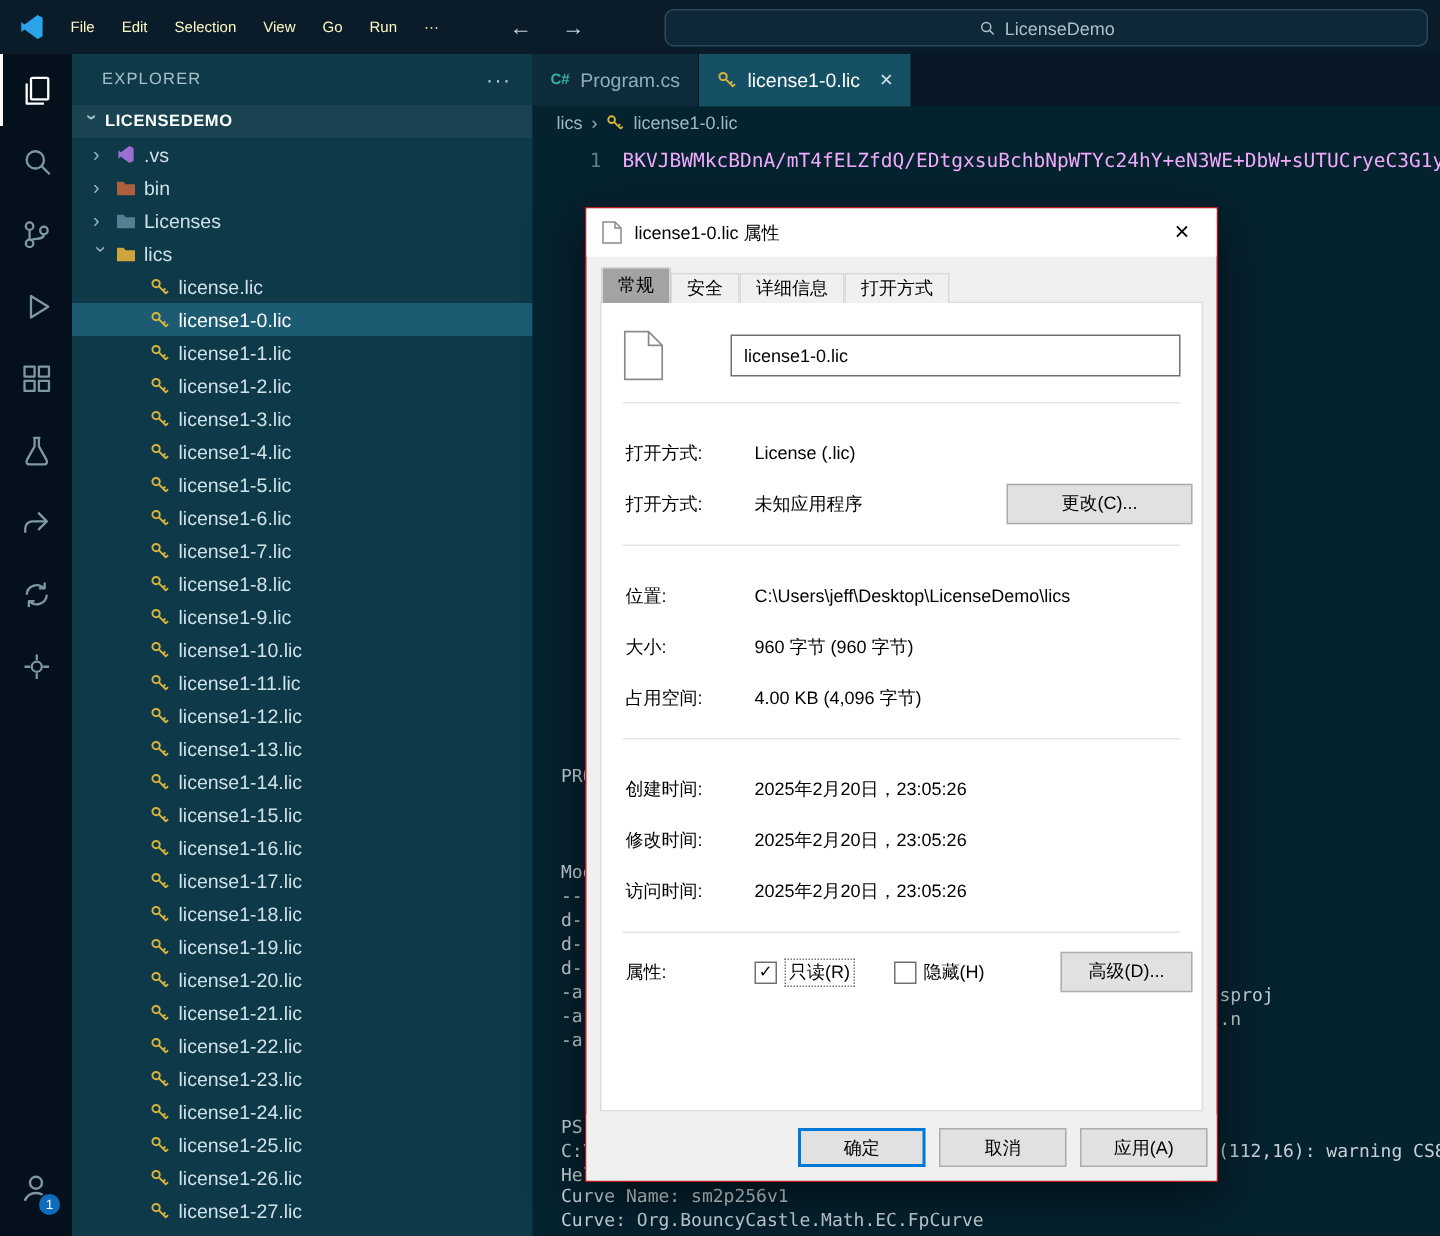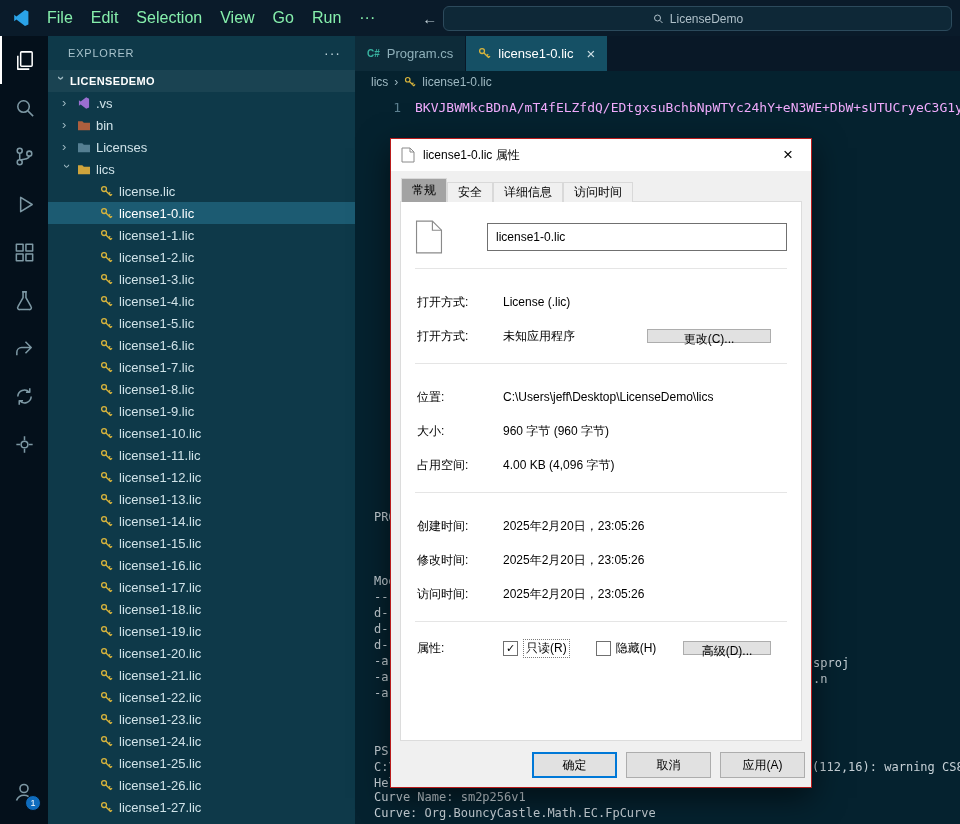--- a/index.html
+++ b/index.html
@@ -4,21 +4,21 @@
 <style>
   html,body{margin:0;padding:0;}
   body{
     width:960px;height:824px;position:relative;overflow:hidden;
     background:#05222f;font-family:"Liberation Sans",sans-serif;
   }
   
   .titlebar{position:absolute;top:0;left:0;right:0;height:36px;background:#0a1b2a;display:flex;align-items:center;z-index:10;}
   .vscode-logo{margin:0 8px 0 12px;display:flex;flex:0 0 auto;}
   .menubar{display:flex;align-items:center;}
-  .menu-item{color:#86efac;font-size:16px;padding:0 9px;cursor:default;white-space:nowrap;}
+  .menu-item{color:#fef9c3;font-size:10px;padding:0 9px;cursor:default;white-space:nowrap;}
   .nav-arrows{margin-left:38px;display:flex;gap:20px;color:#c5d3da;font-size:15px;}
   .search-box{position:absolute;left:443px;right:8px;top:6px;height:23px;background:#0e2837;border:1px solid #2c4a5c;border-radius:6px;display:flex;align-items:center;justify-content:center;gap:6px;color:#aebfc8;font-size:12px;}
   
   .activitybar{position:absolute;top:36px;left:0;width:48px;bottom:0;background:#04101b;display:flex;flex-direction:column;z-index:9;}
   .ab-item{height:48px;display:flex;align-items:center;justify-content:center;color:#7d98a4;position:relative;cursor:pointer;flex:0 0 auto;}
   .ab-item.active{color:#ffffff;box-shadow:inset 2px 0 0 #ffffff;}
   .ab-bottom{margin-top:auto;margin-bottom:8px;}
   .badge{position:absolute;right:7px;bottom:5px;background:#0f6cbd;color:#fff;font-size:9px;width:14px;height:14px;border-radius:50%;display:flex;align-items:center;justify-content:center;border:1px solid #04101b;}
   
   .sidebar{position:absolute;left:48px;top:36px;width:307px;bottom:0;background:#0e3949;z-index:8;overflow:hidden;}
@@ -61,21 +61,21 @@
   .dlg-name-row{display:flex;align-items:center;margin:18px 14px 0 14px;}
   .doc-icon-large{width:72px;flex:0 0 72px;display:flex;align-items:center;}
   .dlg-name-input{flex:1;height:26px;border:1px solid #707070;font-size:12px;padding:0 8px;font-family:"Liberation Sans",sans-serif;color:#000;background:#fff;}
   .dsep{height:1px;background:#e5e5e5;margin:6px 14px;}
   .dsep.first{margin-top:14px;}
   .dsec{padding:10px 0 4px;}
   .prow{position:relative;display:flex;align-items:center;height:34px;padding-left:16px;font-size:12px;}
   .plabel{width:86px;flex:0 0 86px;color:#000;}
   .pvalue{color:#000;white-space:nowrap;}
   .win-btn{background:#e1e1e1;border:1px solid #adadad;font-size:12px;color:#000;font-family:"Liberation Sans",sans-serif;cursor:pointer;}
-  .row-btn{position:absolute;right:30px;top:50%;transform:translateY(-50%);height:14px;}
+  .row-btn{position:absolute;right:6px;top:50%;transform:translateY(-50%);height:27px;}
   .btn-change{width:124px;}
   .btn-adv{width:88px;}
   .attr-row{height:40px;margin-top:4px;}
   .cb-group{display:inline-flex;align-items:center;gap:5px;margin-right:26px;cursor:pointer;}
   .cb{width:13px;height:13px;flex:0 0 13px;border:1px solid #707070;background:#fff;font-size:11px;line-height:12px;text-align:center;color:#000;}
   .cb-label{color:#000;}
   .cb-label.focus{border:1px dotted #7a7a7a;padding:0 2px;}
   .dlg-footer{position:absolute;left:0;right:0;bottom:0;height:44px;display:flex;align-items:center;justify-content:flex-end;gap:9px;padding-right:6px;background:#f0f0f0;}
   .foot-btn{width:85px;height:26px;}
   .foot-btn.default{border:2px solid #0078d7;}
@@ -625,21 +625,21 @@
           <path d="M9 1v4h4" fill="none" stroke="#8a8a8a"></path>
         </svg>
     </span>
     <span class="dlg-title">license1-0.lic 属性</span>
     <span class="dlg-close">×</span>
   </div>
   <div class="dlg-tabs">
       <div class="dtab active">常规</div>
       <div class="dtab">安全</div>
       <div class="dtab">详细信息</div>
-      <div class="dtab">访问时间</div>
+      <div class="dtab">打开方式</div>
     </div>
   <div class="dlg-page">
     <div class="dlg-name-row">
       <span class="doc-icon-large">
         <svg width="28" height="34" viewBox="0 0 24 30">
             <path d="M1 1h14l8 8v20H1z" fill="#fff" stroke="#8a8a8a"></path>
             <path d="M15 1v8h8" fill="none" stroke="#8a8a8a"></path>
           </svg>
       </span>
       <input class="dlg-name-input" value="license1-0.lic" style="">

